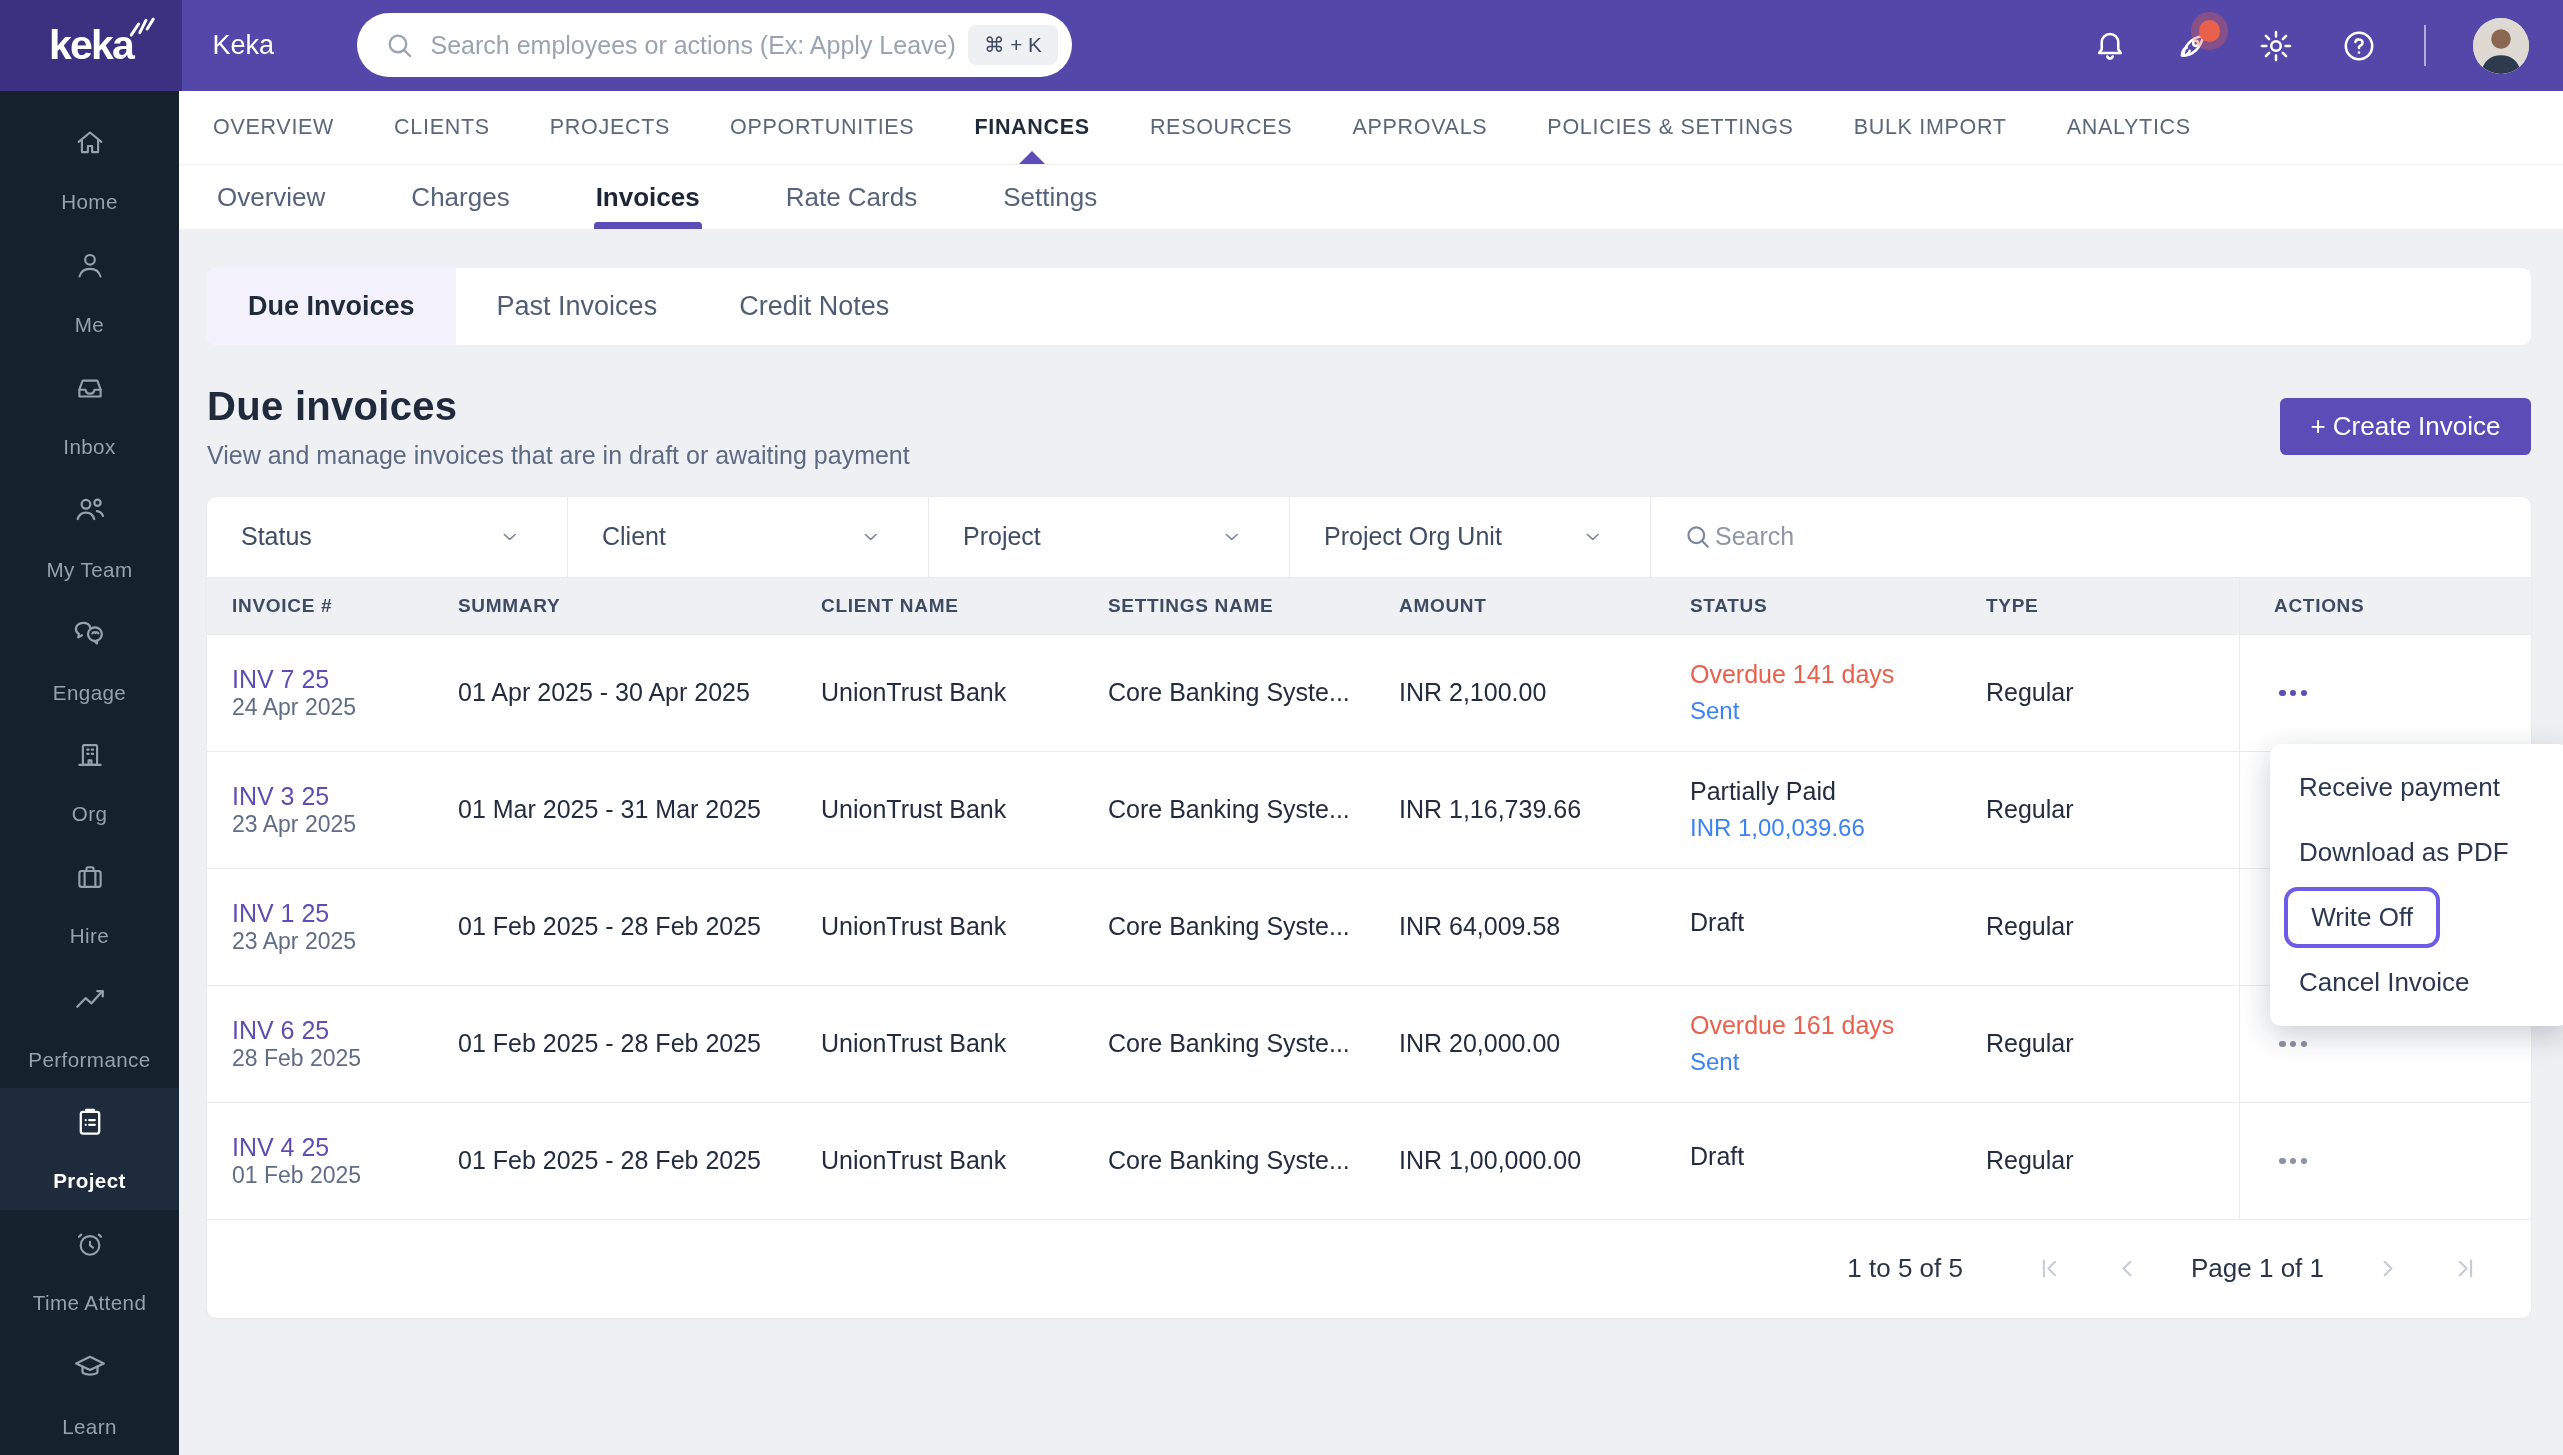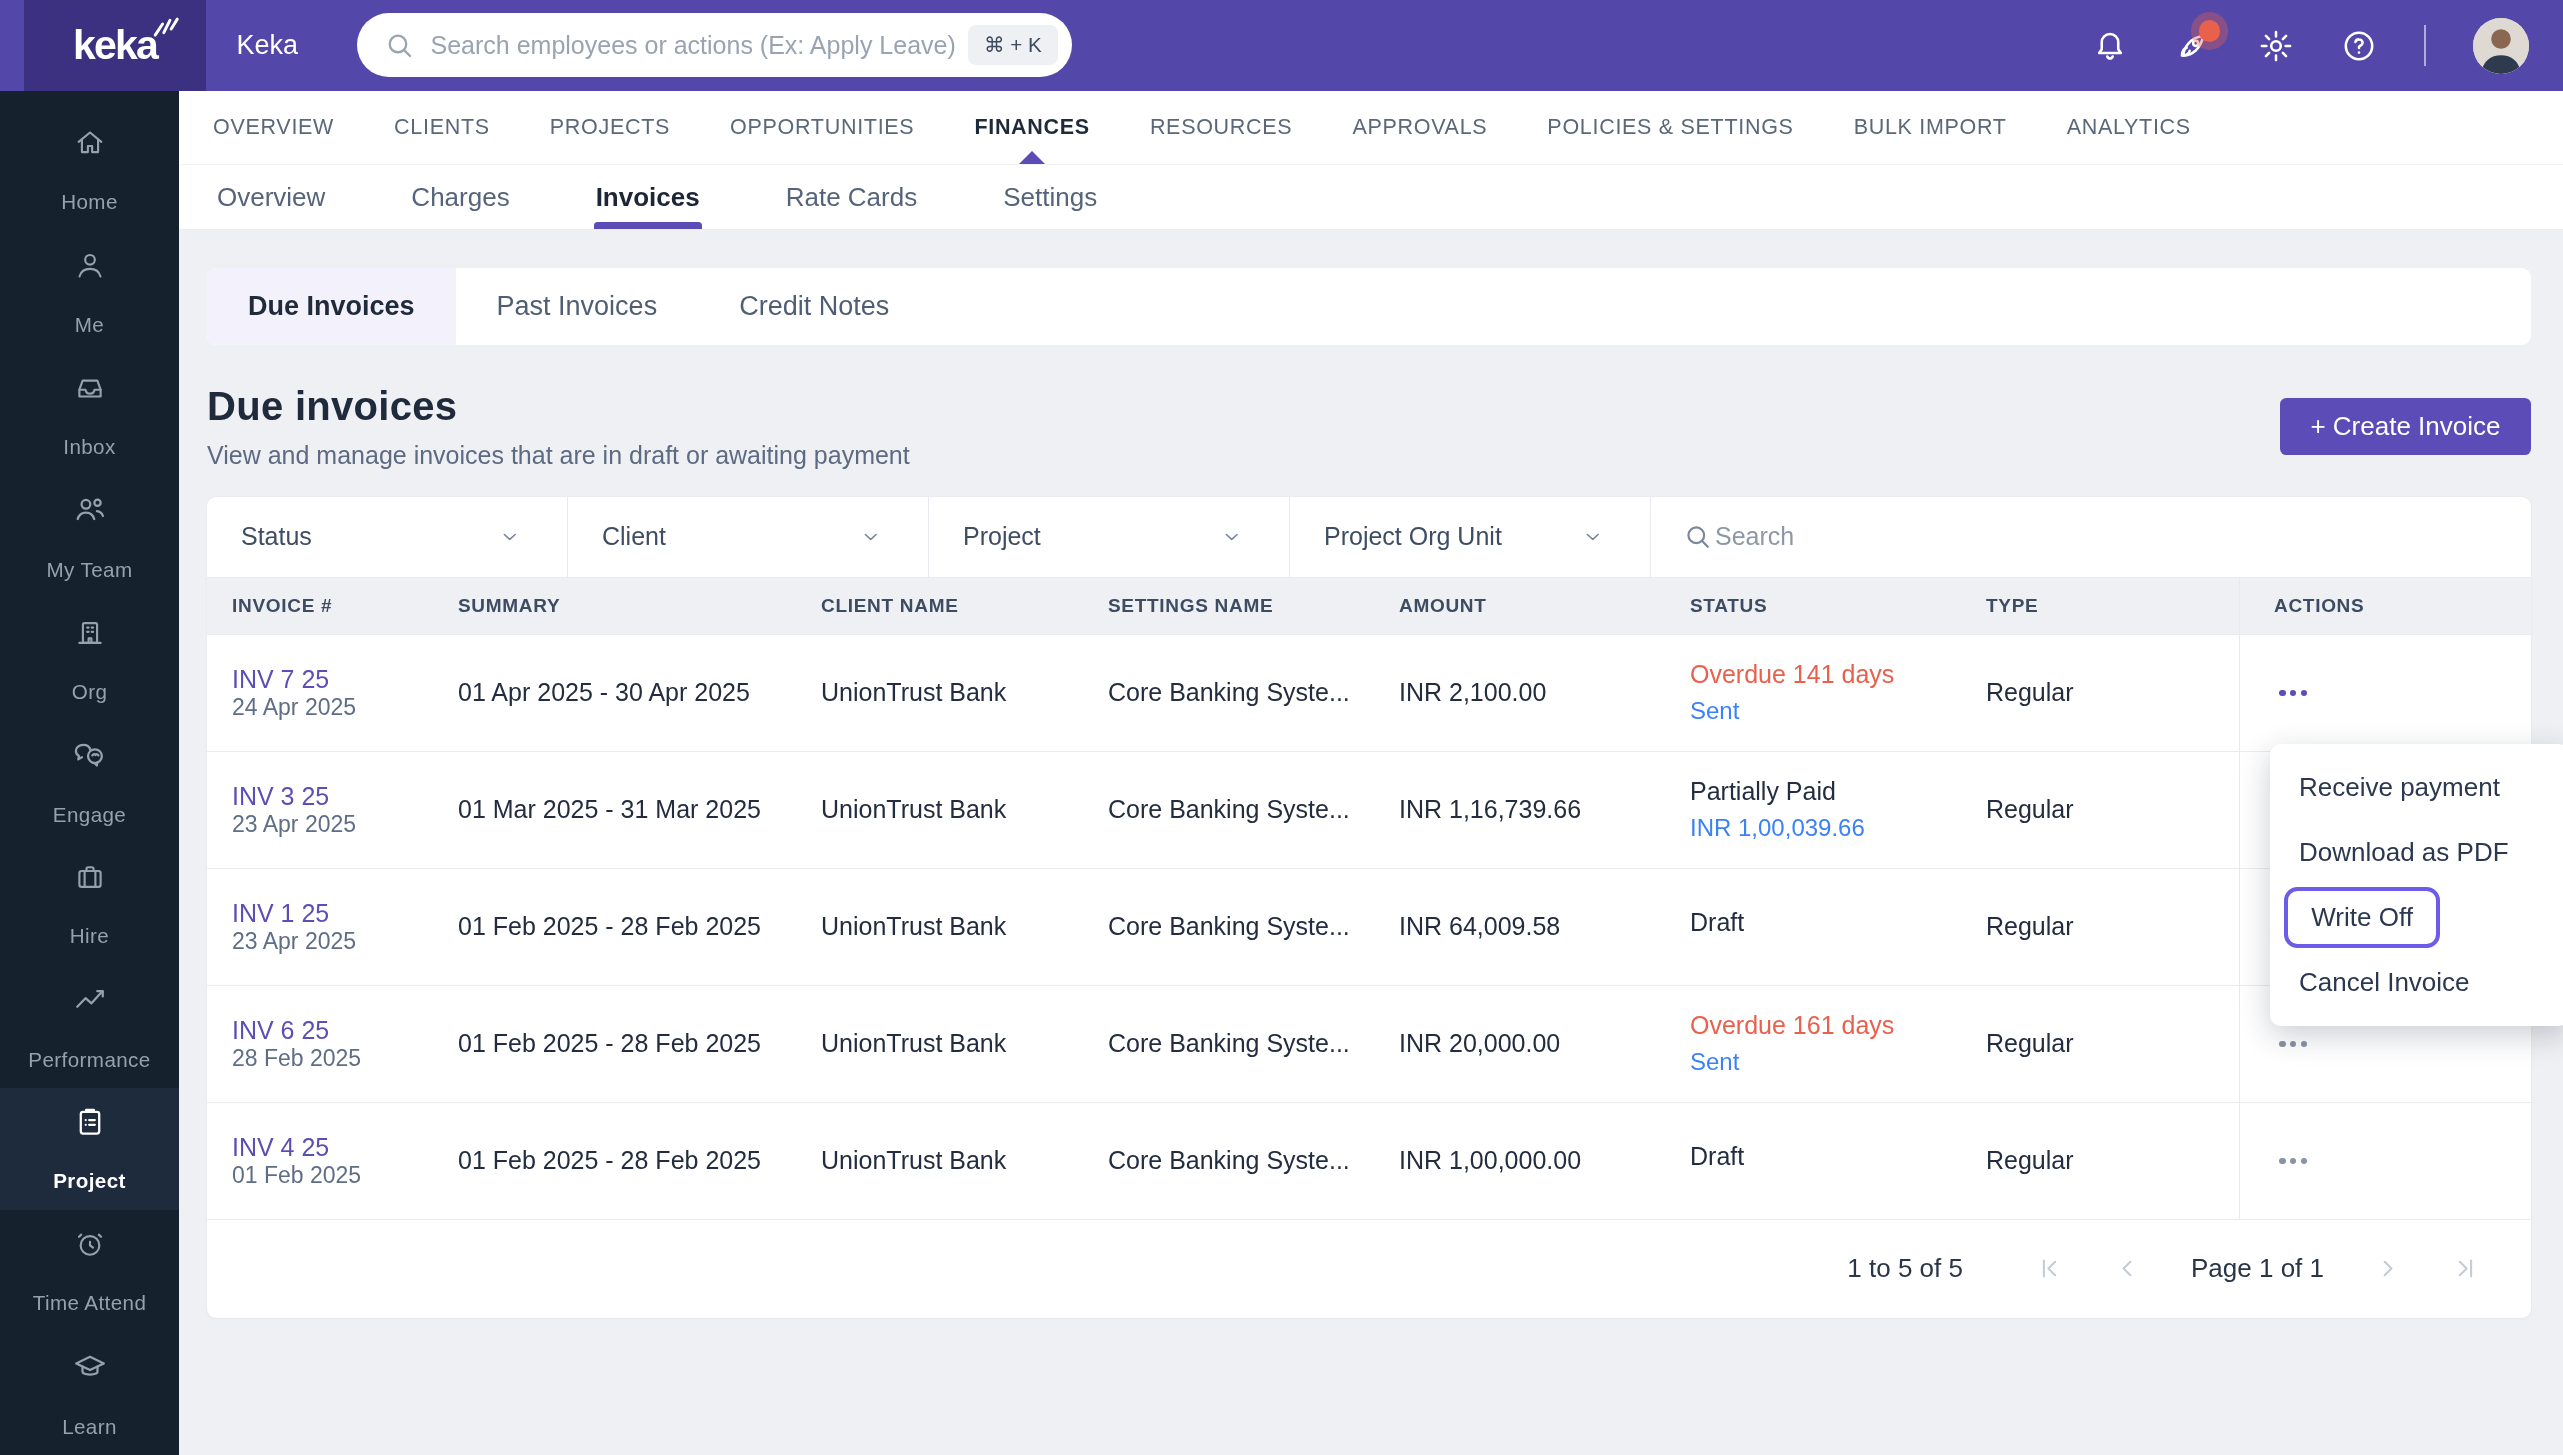--- a/index.html
+++ b/index.html
@@ -1,21 +1,21 @@
 <!DOCTYPE html>
 <html style="font-size:14.3px"><head>
 <meta charset="utf-8">
 <style>
   * { margin:0; padding:0; box-sizing:border-box; }
   html,body { width:2563px; height:1456px; }
   body { font-family:"Liberation Sans","DejaVu Sans",sans-serif; background:#eff0f4; }
   .root { position:relative; width:2563px; height:1456px; overflow:hidden; background:#eff0f4; }
 
   
-  .topbar { position:absolute; left:0; top:0; width:2563px; height:91px; background:#5348a9; display:flex; align-items:center; z-index:30;padding-left:24px; }
+  .topbar { position:absolute; left:0; top:0; width:2563px; height:91px; background:#5348a9; display:flex; align-items:center; z-index:30; }
   .logo-box { width:182px; height:91px; background:#3b3180; display:flex; align-items:center; justify-content:center; position:relative; flex:0 0 auto; }
   .logo-text { color:#fff; font-size:41px; font-weight:800; letter-spacing:-1.8px; position:relative; }
   .logo-spark { position:absolute; top:12.6px; right:25px; }
   .app-label { color:#fff; font-size:27px; margin-left:30.5px; font-weight:400; }
   .search-pill { position:absolute; left:357px; top:13.4px; width:715px; height:64px; background:#fff; border-radius:32px; display:flex; align-items:center; padding:0 14.3px 0 27px; }
   .search-pill .ph { color:#9aa3b2; font-size:25px; margin-left:16px; flex:1; }
   .kbd-badge { background:#eef0f4; border-radius:8px; padding:8px 16px; font-size:20.6px; color:#3e4a5e; white-space:nowrap; }
   .top-icons { position:absolute; right:0; top:0; height:91px; display:flex; align-items:center; gap:47px; padding-right:34px; }
   .tico { position:relative; width:36px; height:36px; display:flex; align-items:center; justify-content:center; cursor:pointer; }
   .tico svg { stroke:#fff; }
@@ -183,35 +183,35 @@
     <div class="side-item">
       <svg width="36" height="36" viewBox="0 0 24 24" fill="none" stroke-width="1.5" stroke-linecap="round">
           <circle cx="9.3" cy="8.2" r="2.9"></circle>
           <path d="M3.8 18c.8-2.9 2.9-4.3 5.5-4.3s4.7 1.4 5.5 4.3"></path>
           <circle cx="17" cy="7.2" r="2.1"></circle>
           <path d="M16.6 12.8c2 .2 3.4 1.3 4 3.2"></path>
         </svg>
       <span class="lbl">My Team</span>
     </div>
     <div class="side-item">
-      <svg width="34" height="34" viewBox="0 0 24 24" fill="none" stroke-width="1.5" stroke-linecap="round" stroke-linejoin="round">
-          <rect x="7" y="5" width="10" height="14" rx="1"></rect>
-          <path d="M10 8.2h1M13.2 8.2h1M10 11.2h1M13.2 11.2h1M11 19v-3.2h2V19"></path>
-          <path d="M4.5 19h15"></path>
-        </svg>
-      <span class="lbl">Org</span>
-    </div>
-    <div class="side-item">
       <svg width="36" height="36" viewBox="0 0 24 24" fill="none" stroke-width="1.5" stroke-linecap="round" stroke-linejoin="round">
           <path d="M12.3 8.6c-.5-2-2.4-3.4-4.8-3.4C4.7 5.2 2.6 7 2.6 9.3c0 1.4.8 2.6 2 3.3l-.4 2.3 2.4-1.4"></path>
           <circle cx="15.3" cy="12.8" r="4.6"></circle>
           <path d="M14.7 17.2 16.6 19l.2-2.1"></path>
           <path d="M13.6 12.3c.4-.9 1.5-1.1 2-.3.5-.8 1.6-.6 2 .3"></path>
         </svg>
       <span class="lbl">Engage</span>
+    </div>
+    <div class="side-item">
+      <svg width="34" height="34" viewBox="0 0 24 24" fill="none" stroke-width="1.5" stroke-linecap="round" stroke-linejoin="round">
+          <rect x="7" y="5" width="10" height="14" rx="1"></rect>
+          <path d="M10 8.2h1M13.2 8.2h1M10 11.2h1M13.2 11.2h1M11 19v-3.2h2V19"></path>
+          <path d="M4.5 19h15"></path>
+        </svg>
+      <span class="lbl">Org</span>
     </div>
     <div class="side-item">
       <svg width="34" height="34" viewBox="0 0 24 24" fill="none" stroke-width="1.5" stroke-linecap="round" stroke-linejoin="round">
           <rect x="4.5" y="7.8" width="15" height="11.2" rx="1.5"></rect>
           <path d="M9.5 7.8V6.3c0-.7.5-1.2 1.2-1.2h2.6c.7 0 1.2.5 1.2 1.2v1.5"></path>
           <path d="M8.2 7.8V19M15.8 7.8V19"></path>
         </svg>
       <span class="lbl">Hire</span>
     </div>
     <div class="side-item">

